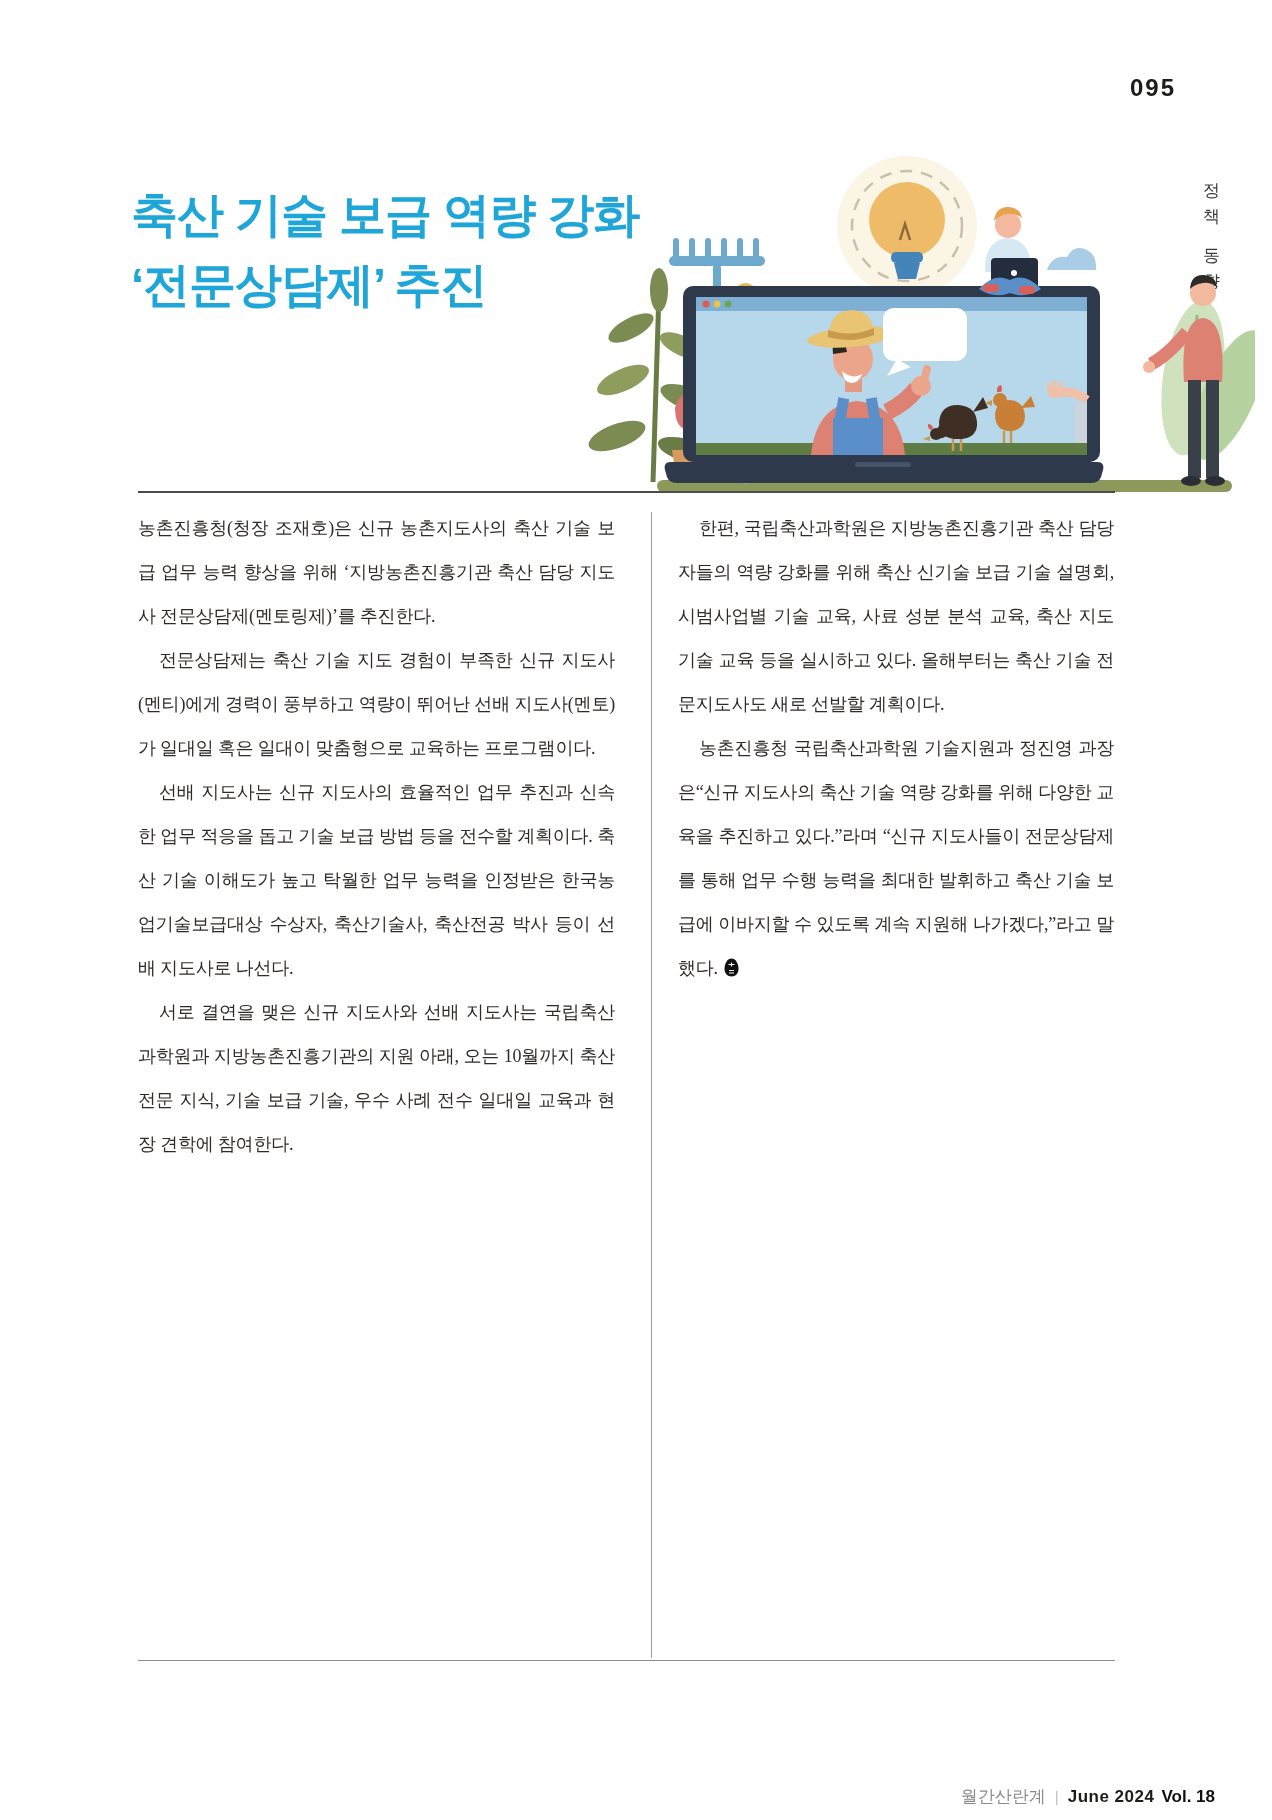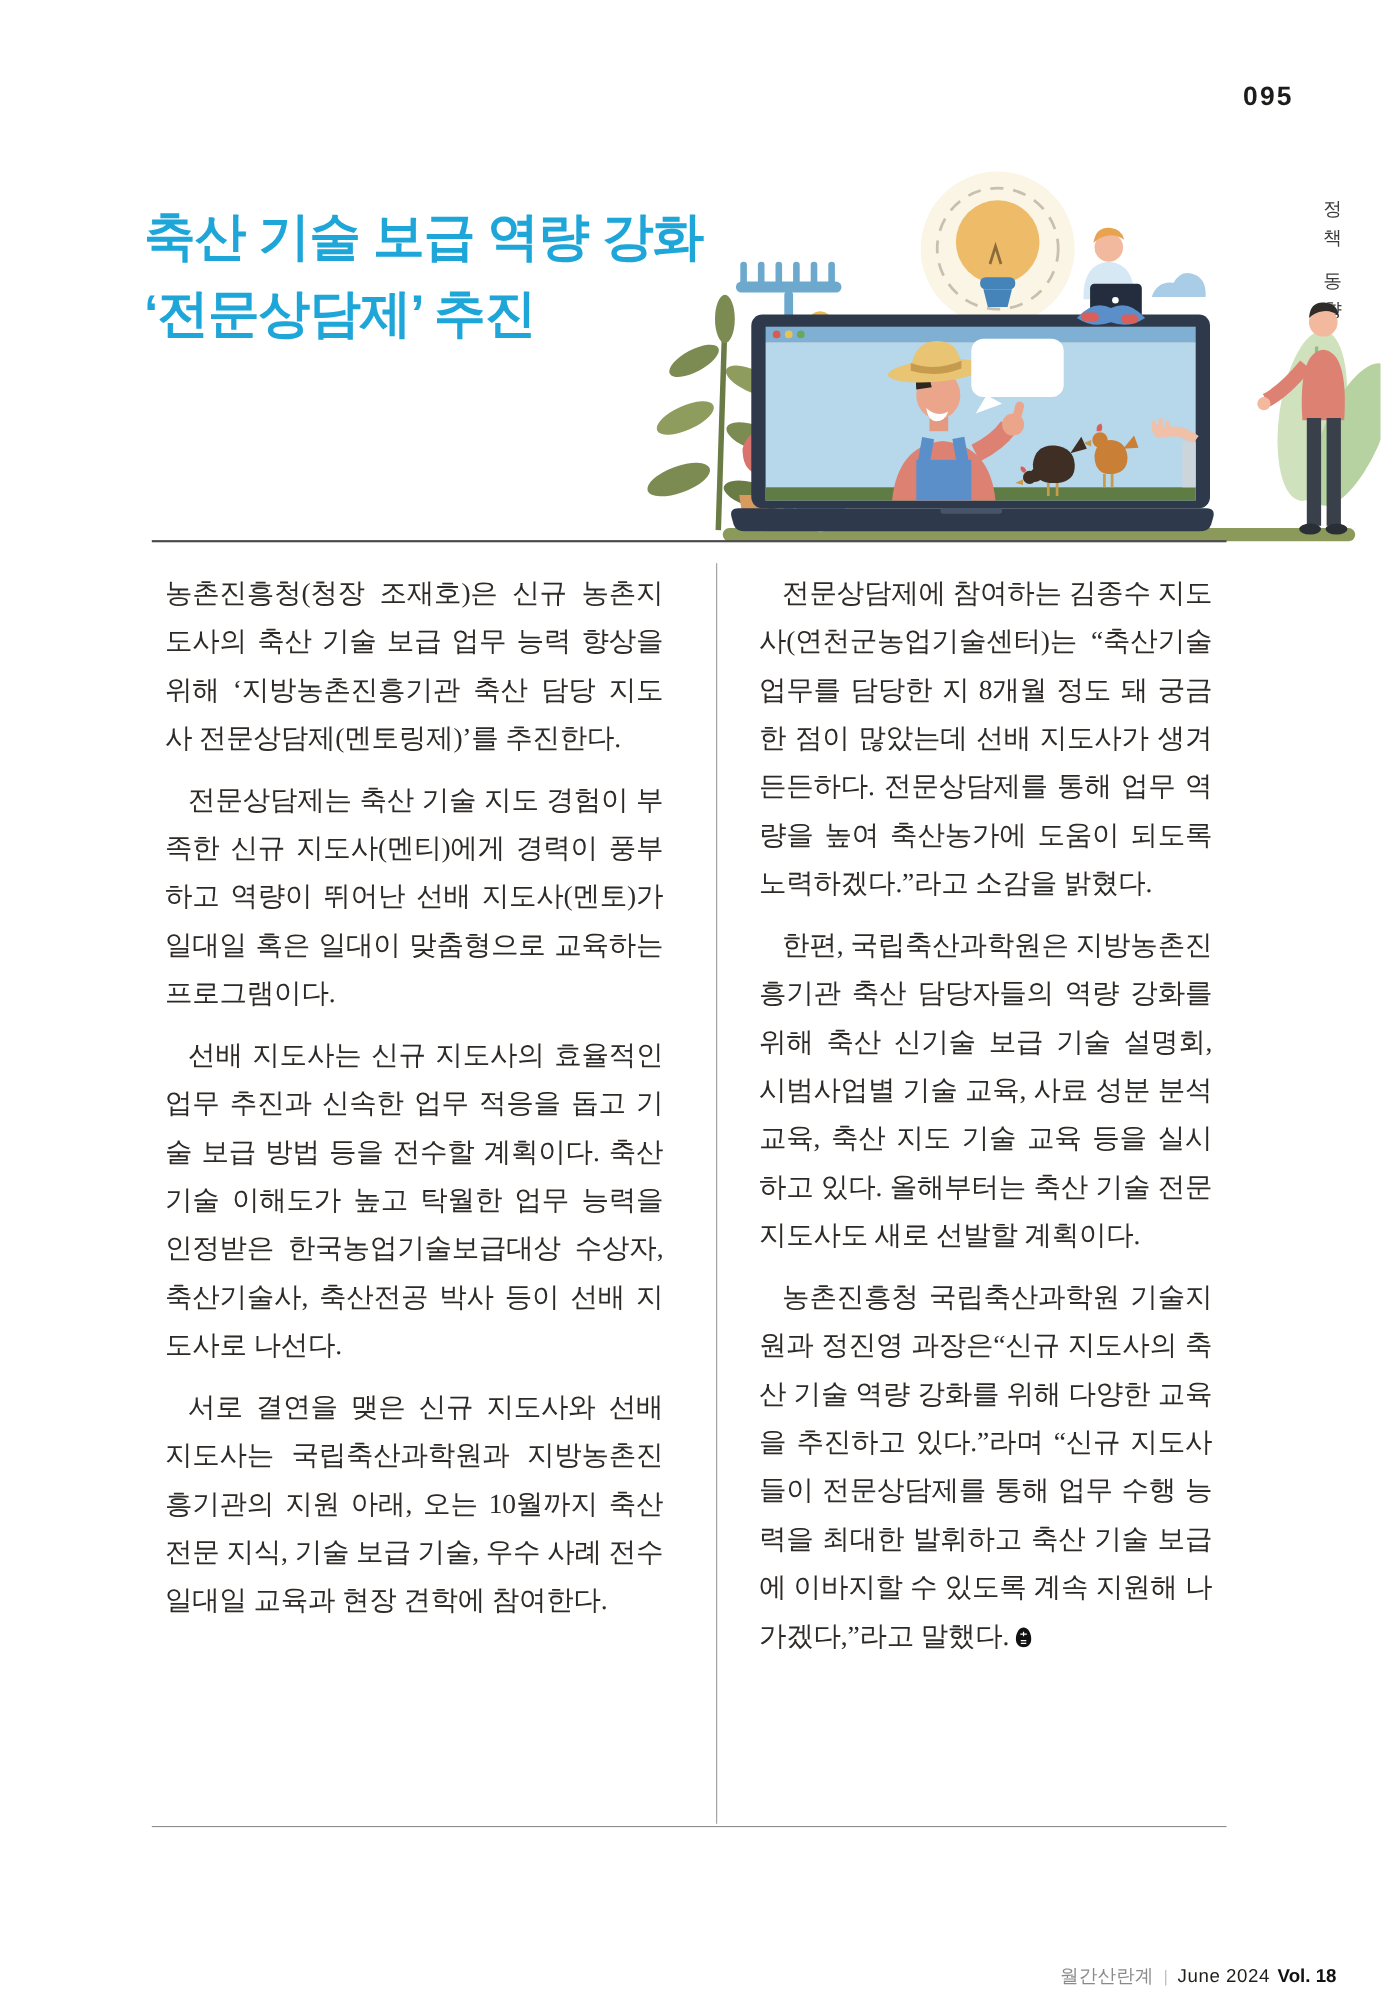--- a/index.html
+++ b/index.html
@@ -24,33 +24,33 @@
     font-weight:800;font-size:47px;line-height:70px;
     letter-spacing:-1px;color:#1fa6d8;white-space:nowrap;margin-top:32px;
   }
   .rule-top{position:absolute;left:138px;top:491px;width:977px;height:2px;background:#4c4c4c;}
   .rule-bottom{position:absolute;left:138px;top:1660px;width:977px;height:1px;background:#8d8d8d;}
   .col-divider{position:absolute;left:651px;top:512px;width:1px;height:1146px;background:#9c9c9c;}
   .col{position:absolute;top:506px;}
   .col-left{left:138px;width:477px;}
   .col-right{left:678px;width:436px;}
   .col p{
-    margin:12px;text-align:justify;
-    font-size:25px;line-height:44px;color:#2e2a27;
+    margin:0;text-align:justify;
+    font-size:18px;line-height:44px;color:#2e2a27;
     letter-spacing:-0.2px;
   }
   .col p.indent{text-indent:21px;}
   .egg-mark{display:inline-block;vertical-align:-3px;margin-left:6px;}
   .footer{
     position:absolute;right:57px;top:1740px;
     display:flex;align-items:baseline;white-space:nowrap;justify-content:flex-end;
   }
   .footer .mag{font-family:"Liberation Sans", sans-serif;font-size:17px;color:#8a8a8a;}
   .footer .sep{font-family:"Liberation Sans", sans-serif;font-size:15px;color:#c0c0c0;padding:0 9px;}
-  .footer .issue{font-family:"Liberation Sans", sans-serif;font-size:17px;font-weight:400;color:#1d1d1b;letter-spacing:0.5px;margin-right:7px;}
+  .footer .issue{font-family:"Liberation Sans", sans-serif;font-size:17px;font-weight:700;color:#1d1d1b;letter-spacing:0.5px;margin-right:7px;}
   .footer .vol{font-family:"Liberation Sans", sans-serif;font-size:17px;font-weight:800;color:#111;margin-top:47px;}
   .illustration{position:absolute;left:555px;top:150px;width:700px;height:345px;}
 </style>
 </head>
 <body>
 
 <div class="page-number">095</div>
 
 <div class="section-label">정책 동향</div>
 
@@ -205,21 +205,20 @@
 <div class="col-divider"></div>
 
 <div class="col col-left">
   <p><span>농촌진흥청(청장 조재호)은 신규 농촌지도사의 축산 기술 보급 업무 능력 향상을 위해 ‘지방농촌진흥기관 축산 담당 지도사 전문상담제(멘토링제)’를 추진한다.</span></p>
   <p class="indent"><span>전문상담제는 축산 기술 지도 경험이 부족한 신규 지도사(멘티)에게 경력이 풍부하고 역량이 뛰어난 선배 지도사(멘토)가 일대일 혹은 일대이 맞춤형으로 교육하는 프로그램이다.</span></p>
   <p class="indent"><span>선배 지도사는 신규 지도사의 효율적인 업무 추진과 신속한 업무 적응을 돕고 기술 보급 방법 등을 전수할 계획이다. 축산 기술 이해도가 높고 탁월한 업무 능력을 인정받은 한국농업기술보급대상 수상자, 축산기술사, 축산전공 박사 등이 선배 지도사로 나선다.</span></p>
   <p class="indent"><span>서로 결연을 맺은 신규 지도사와 선배 지도사는 국립축산과학원과 지방농촌진흥기관의 지원 아래, 오는 10월까지 축산 전문 지식, 기술 보급 기술, 우수 사례 전수 일대일 교육과 현장 견학에 참여한다.</span></p>
 </div>
 
 <div class="col col-right">
-  <p class="indent"><span>전문상담제에 참여하는 김종수 지도사(연천군농업기술센터)는 “축산기술 업무를 담당한 지 8개월 정도 돼 궁금한 점이 많았는데 선배 지도사가 생겨 든든하다. 전문상담제를 통해 업무 역량을 높여 축산농가에 도움이 되도록 노력하겠다.”라고 소감을 밝혔다.</span></p>
   <p class="indent"><span>한편, 국립축산과학원은 지방농촌진흥기관 축산 담당자들의 역량 강화를 위해 축산 신기술 보급 기술 설명회, 시범사업별 기술 교육, 사료 성분 분석 교육, 축산 지도 기술 교육 등을 실시하고 있다. 올해부터는 축산 기술 전문지도사도 새로 선발할 계획이다.</span></p>
   <p class="indent"><span>농촌진흥청 국립축산과학원 기술지원과 정진영 과장은“신규 지도사의 축산 기술 역량 강화를 위해 다양한 교육을 추진하고 있다.”라며 “신규 지도사들이 전문상담제를 통해 업무 수행 능력을 최대한 발휘하고 축산 기술 보급에 이바지할 수 있도록 계속 지원해 나가겠다,”라고 말했다.</span><svg class="egg-mark" width="15" height="19" viewBox="0 0 15 19">
         <path d="M7.5 0.5 C11.5 0.5 14.5 5.5 14.5 11 C14.5 15.5 11.5 18.5 7.5 18.5 C3.5 18.5 0.5 15.5 0.5 11 C0.5 5.5 3.5 0.5 7.5 0.5 Z" fill="#111111"></path>
         <path d="M4.5 6.5 h6 M7.5 4.5 v4 M5 12.5 h5 M5 15 h5" stroke="#ffffff" stroke-width="1.1"></path>
       </svg></p>
 </div>
 
 <div class="rule-bottom"></div>
 
 <div class="footer">

